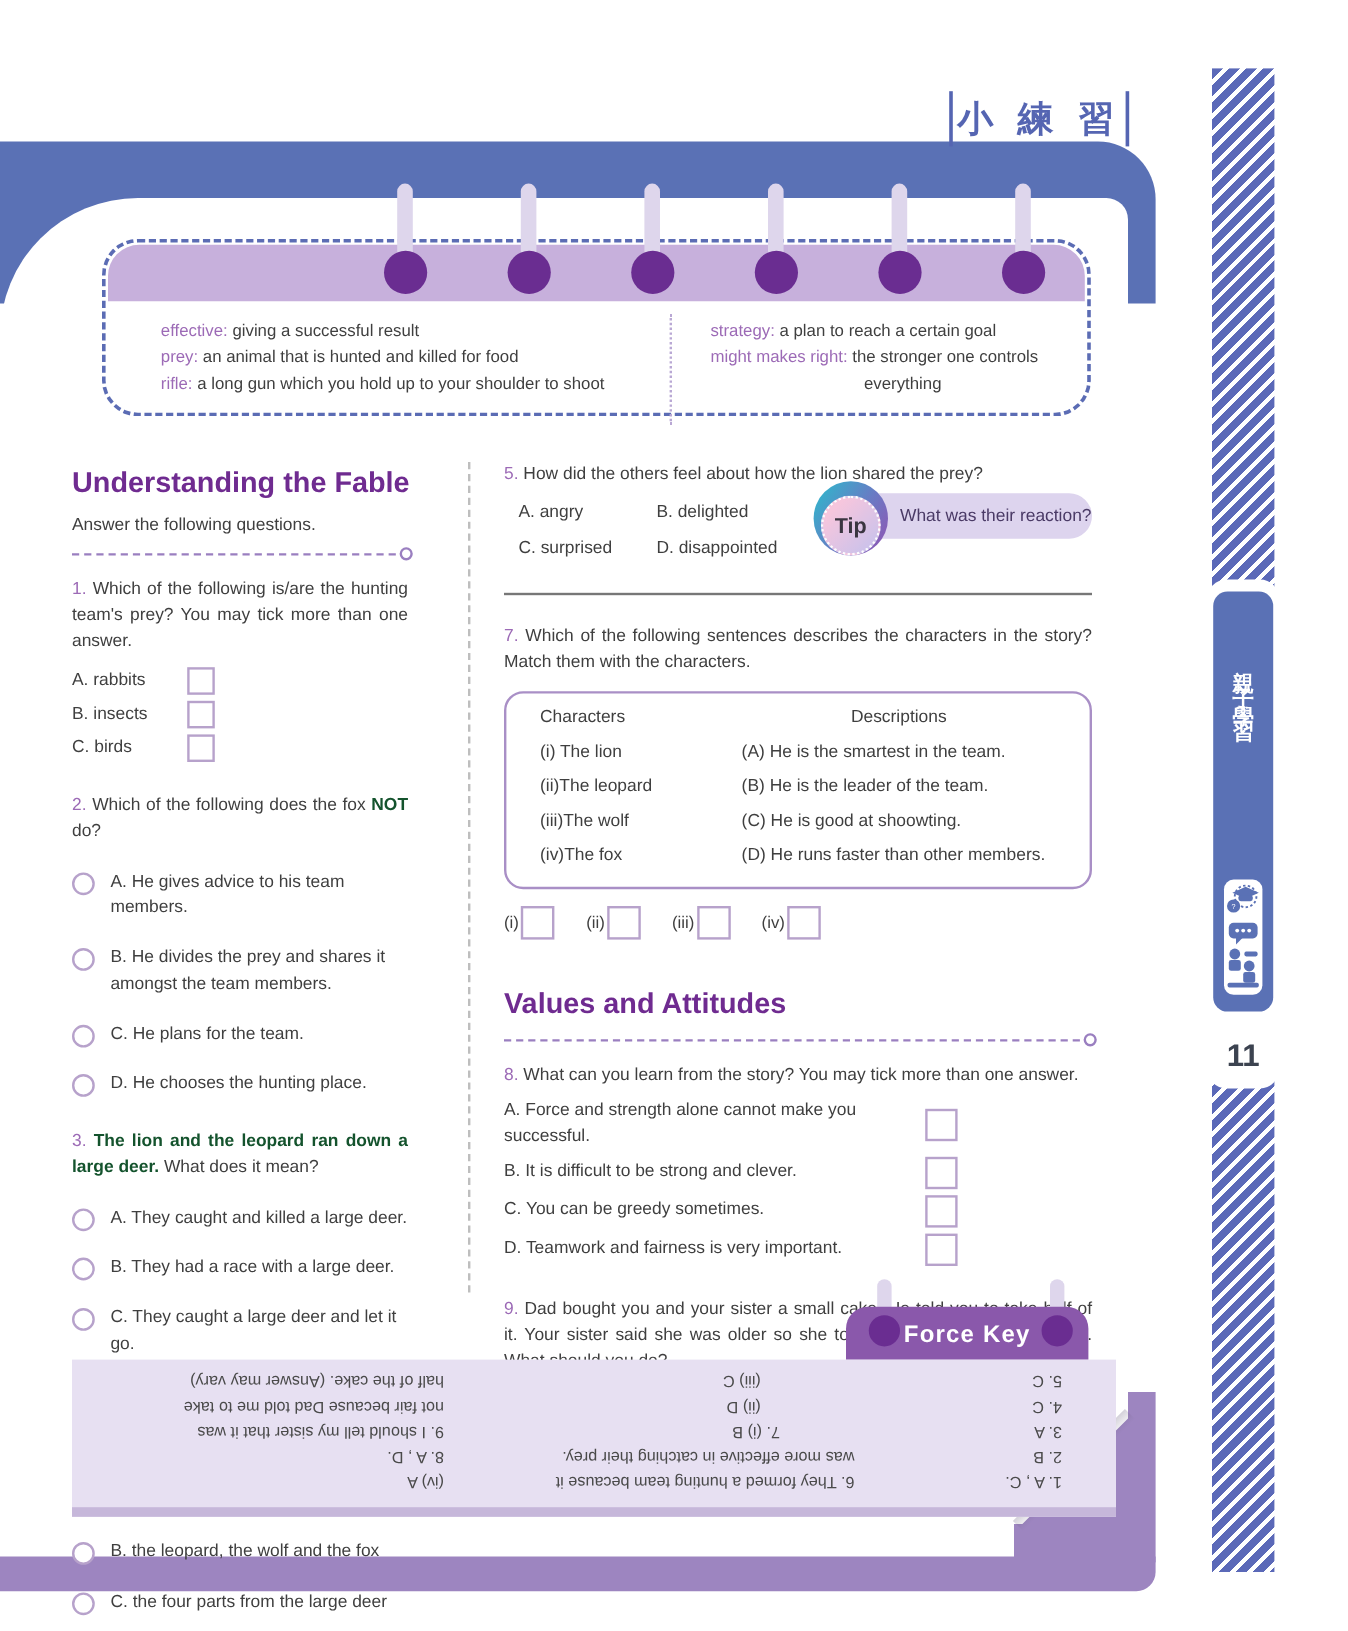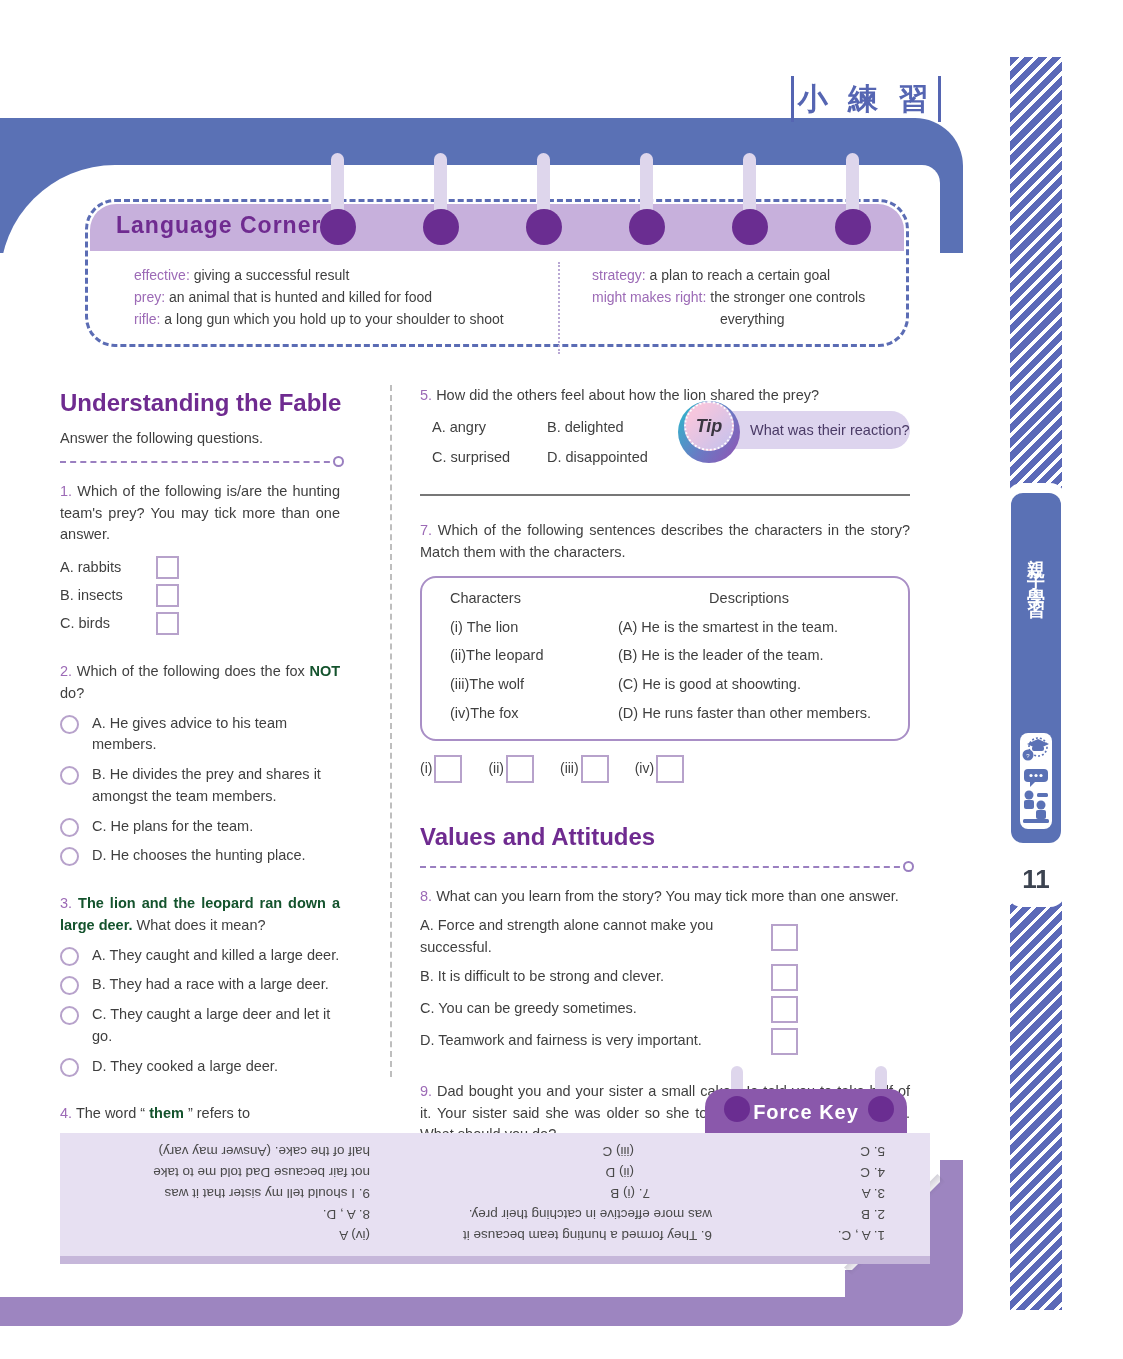--- a/index.html
+++ b/index.html
@@ -49,29 +49,29 @@
   .section-title{font-size:24px;font-weight:bold;color:#6f2b90;white-space:nowrap;margin:0;}
   .subtitle{margin-top:7px;}
   .rule{position:relative;margin-top:11px;border-top:2.5px dashed #9a7fc0;}
   .rule-dot{position:absolute;right:-4px;top:-7px;width:7px;height:7px;border:2.5px solid #9a7fc0;border-radius:50%;background:#fff;display:block;}
   .question{margin-top:18px;text-align:justify;}
   .qnum{color:#9c6ab6;}
   .bold{font-weight:bold;color:#14532d;}
   .opt-check-row{display:flex;align-items:center;margin-top:5px;}
   .opt-check-row .lbl{width:96px;}
   .checkbox{width:19px;height:19px;border:2px solid #b7a2cb;background:#fff;flex:none;}
-  .opt-radio-row{display:flex;margin-top:8px;}
+  .opt-radio-row{display:flex;margin-top:20px;}
   .radio{flex:none;width:15px;height:15px;border:2px solid #b7a2cb;border-radius:50%;margin-right:13px;margin-top:2px;background:#fff;}
   
   .q5-grid{display:grid;grid-template-columns:115px 165px;row-gap:8px;margin:10px 0 0 12px;}
   .tip{position:absolute;right:0;top:16px;width:232px;height:64px;}
   .tip-bubble{position:absolute;left:28px;top:10px;right:0;height:38px;background:#ddd4ee;border-radius:10px 19px 19px 10px;
         line-height:38px;padding-left:44px;font-size:14.5px;color:#4a3a66;white-space:nowrap;}
   .tip-circle{position:absolute;left:0;top:0;width:62px;height:62px;border-radius:50%;
-        background:linear-gradient(125deg,#2fb7cc 5%,#6a7ac4 55%,#8f56b4 95%);display:flex;align-items:flex-start;justify-content:center;font-style:italic;}
+        background:linear-gradient(125deg,#2fb7cc 5%,#6a7ac4 55%,#8f56b4 95%);display:flex;align-items:flex-end;justify-content:center;}
   .tip-inner{width:46px;height:46px;border-radius:50%;border:2px dotted rgba(255,255,255,.95);
         background:linear-gradient(135deg,#f6c6dd 20%,#cdc2ea 85%);display:flex;align-items:center;justify-content:center;
         font-weight:bold;font-size:18px;color:#3a3540;}
   .answer-line{border-bottom:2px solid #777;height:26px;}
   .answer-line.short{width:272px;}
   
   .match-box{margin-top:12px;border:2px solid #a98fc6;border-radius:16px;padding:10px 28px 14px;}
   .match-grid{display:grid;grid-template-columns:168px 1fr;row-gap:7px;}
   .match-desc-head{text-align:center;}
   .match-row-boxes{display:flex;align-items:center;margin-top:14px;}
@@ -152,21 +152,20 @@
 <div class="ring" style="left:846px"></div>
 <div class="ring-dot" style="left:320px"></div>
 <div class="ring-dot" style="left:423px"></div>
 <div class="ring-dot" style="left:526px"></div>
 <div class="ring-dot" style="left:629px"></div>
 <div class="ring-dot" style="left:732px"></div>
 <div class="ring-dot" style="left:835px"></div>
 
 <div class="lc">
   <div class="lc-head"></div>
-  <div class="lc-title">Language Corner</div>
   <div class="lc-col-left">
     <div class="lc-entry"><span class="lc-term">effective:</span> <span>giving a successful result</span></div>
     <div class="lc-entry"><span class="lc-term">prey:</span> <span>an animal that is hunted and killed for food</span></div>
     <div class="lc-entry"><span class="lc-term">rifle:</span> <span>a long gun which you hold up to your shoulder to shoot</span></div>
   </div>
   <div class="lc-divider"></div>
   <div class="lc-col-right">
     <div class="lc-entry"><span class="lc-term">strategy:</span> <span>a plan to reach a certain goal</span></div>
     <div class="lc-entry"><span class="lc-term">might makes right:</span> <span>the stronger one controls</span></div>
     <div class="lc-entry lc-cont"><span>everything</span></div>

